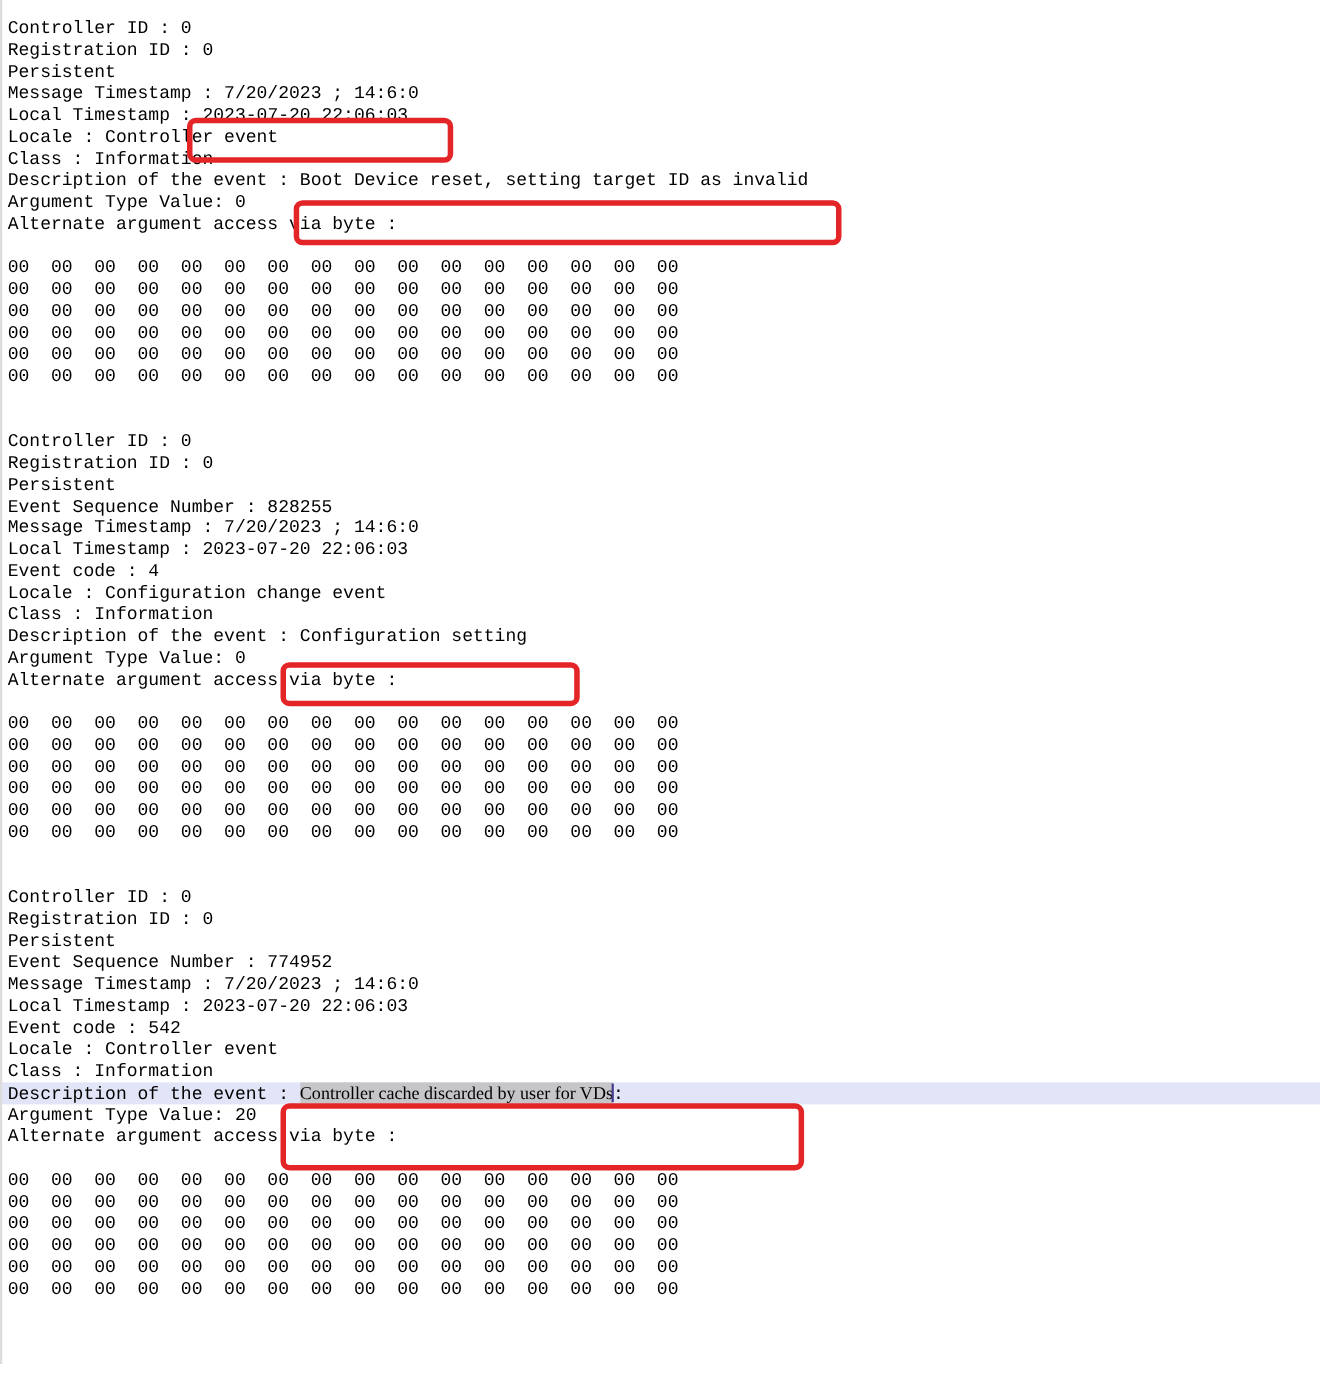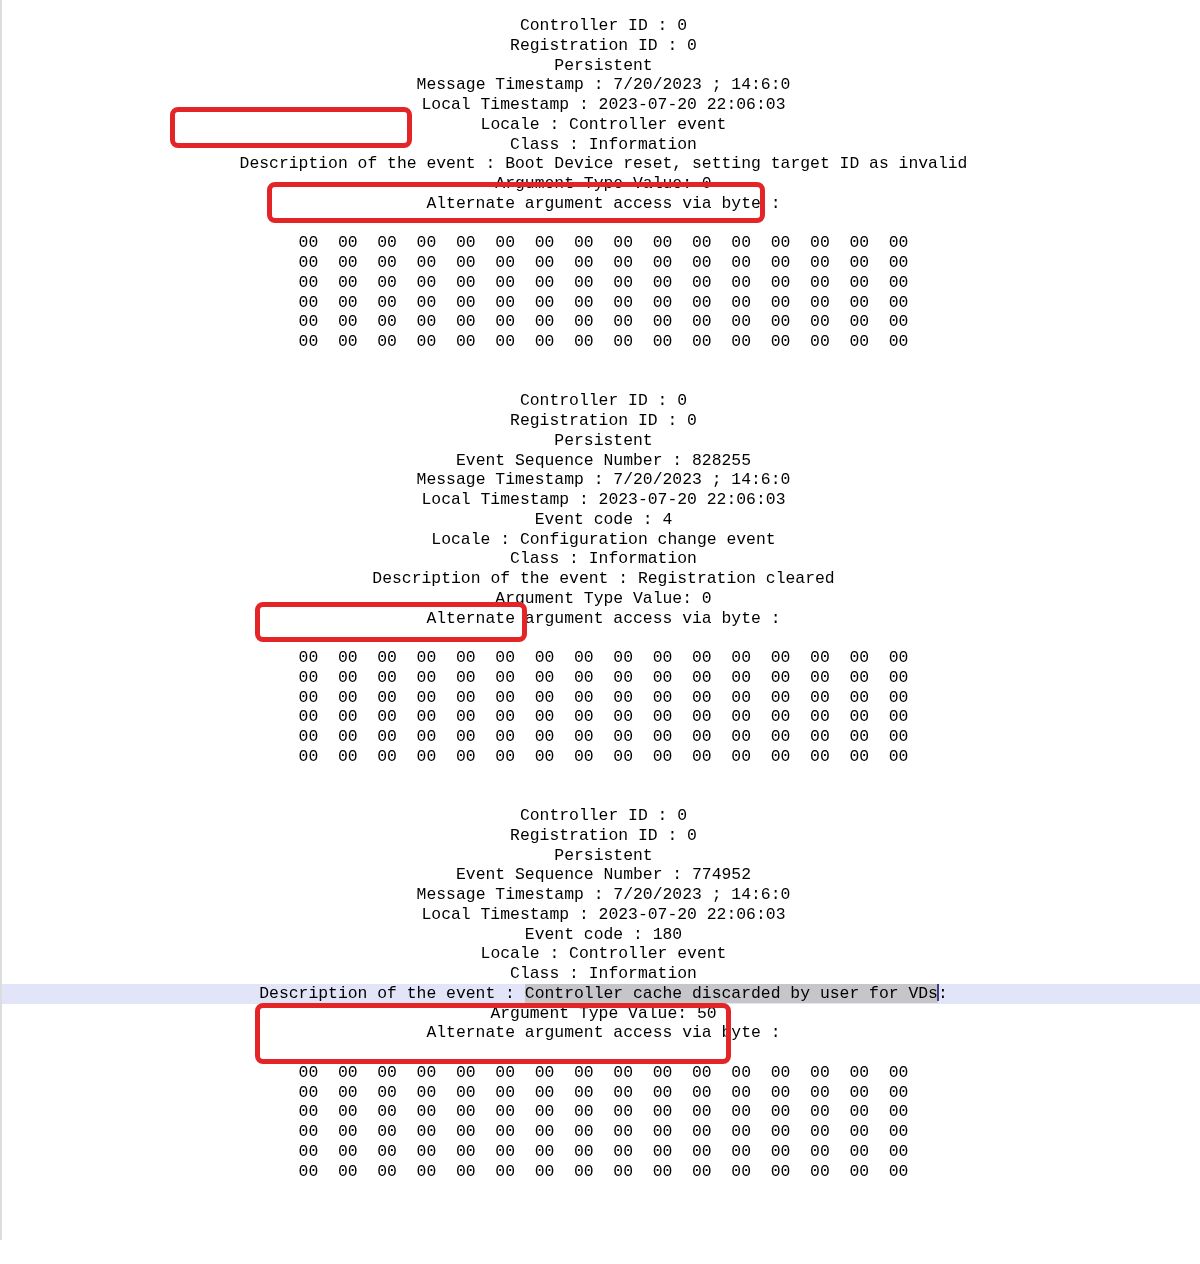--- a/index.html
+++ b/index.html
@@ -19,33 +19,32 @@
     overflow:hidden;
   }
   .log{
     position:relative;
     width:1200px;height:1264px;
     font-family:"Liberation Mono","DejaVu Sans Mono",monospace;
     font-size:16.4px;
     line-height:19.75px;
     color:var(--text);
     padding-top:16px;
-    text-align:center;
   }
   .edge{
     position:absolute;left:0;top:0;width:2px;height:1240px;
     background:var(--left-edge);
   }
   .line{
     height:19.75px;
     white-space:pre;
     padding-left:7px;
   }
   .sel-line{background:var(--selected-line-bg);}
-  .selection{background:var(--selection-bg);}
+  .selection{background:var(--selection-bg);font-family:Liberation Serif, serif;}
   .caret{
     display:inline-block;
     width:2px;height:17px;
     background:var(--caret);
     vertical-align:-3px;
     margin:0 -1px;
   }
   .abox{
     position:absolute;
     border:5px solid var(--annotation-red);
@@ -91,21 +90,21 @@
   <div>
     <div class="line">Controller ID : 0</div>
     <div class="line">Registration ID : 0</div>
     <div class="line">Persistent</div>
     <div class="line">Event Sequence Number : 828255</div>
     <div class="line">Message Timestamp : 7/20/2023 ; 14:6:0</div>
     <div class="line"><span>Local Timestamp : </span><span>2023-07-20 22:06:03</span></div>
     <div class="line">Event code : 4</div>
     <div class="line">Locale : Configuration change event</div>
     <div class="line">Class : Information</div>
-    <div class="line"><span>Description of the event : </span><span>Registration cleared</span></div>
+    <div class="line"><span>Description of the event : </span><span>Configuration setting</span></div>
     <div class="line">Argument Type Value: 0</div>
     <div class="line">Alternate argument access via byte :</div>
     <div class="line"></div>
     <div>
       <div class="line">00  00  00  00  00  00  00  00  00  00  00  00  00  00  00  00</div>
       <div class="line">00  00  00  00  00  00  00  00  00  00  00  00  00  00  00  00</div>
       <div class="line">00  00  00  00  00  00  00  00  00  00  00  00  00  00  00  00</div>
       <div class="line">00  00  00  00  00  00  00  00  00  00  00  00  00  00  00  00</div>
       <div class="line">00  00  00  00  00  00  00  00  00  00  00  00  00  00  00  00</div>
       <div class="line">00  00  00  00  00  00  00  00  00  00  00  00  00  00  00  00</div>
@@ -114,25 +113,25 @@
     <div class="line"></div>
   </div>
 
   <div>
     <div class="line">Controller ID : 0</div>
     <div class="line">Registration ID : 0</div>
     <div class="line">Persistent</div>
     <div class="line">Event Sequence Number : 774952</div>
     <div class="line">Message Timestamp : 7/20/2023 ; 14:6:0</div>
     <div class="line"><span>Local Timestamp : </span><span>2023-07-20 22:06:03</span></div>
-    <div class="line">Event code : 180</div>
+    <div class="line">Event code : 542</div>
     <div class="line">Locale : Controller event</div>
     <div class="line">Class : Information</div>
     <div class="line sel-line"><span>Description of the event : </span><span class="selection">Controller cache discarded by user for VDs</span><span class="caret"></span><span>:</span></div>
-    <div class="line">Argument Type Value: 50</div>
+    <div class="line">Argument Type Value: 20</div>
     <div class="line">Alternate argument access via byte :</div>
     <div class="line"></div>
     <div>
       <div class="line">00  00  00  00  00  00  00  00  00  00  00  00  00  00  00  00</div>
       <div class="line">00  00  00  00  00  00  00  00  00  00  00  00  00  00  00  00</div>
       <div class="line">00  00  00  00  00  00  00  00  00  00  00  00  00  00  00  00</div>
       <div class="line">00  00  00  00  00  00  00  00  00  00  00  00  00  00  00  00</div>
       <div class="line">00  00  00  00  00  00  00  00  00  00  00  00  00  00  00  00</div>
       <div class="line">00  00  00  00  00  00  00  00  00  00  00  00  00  00  00  00</div>
     </div>

